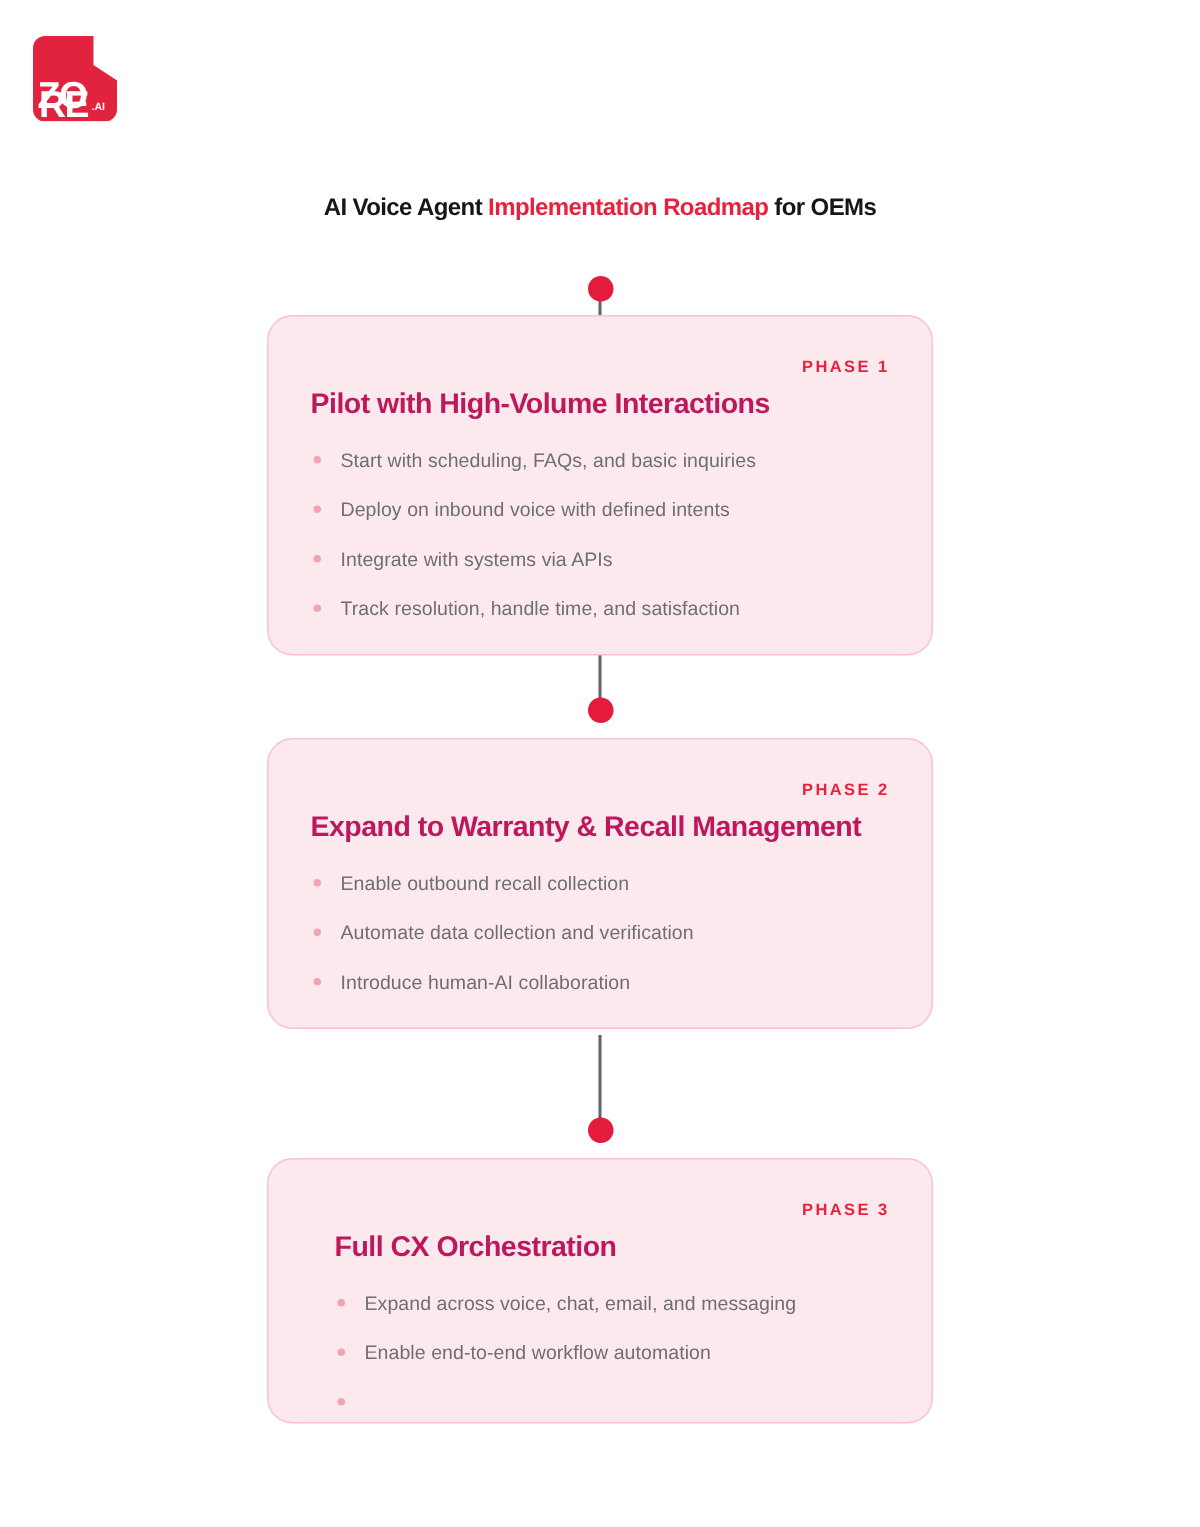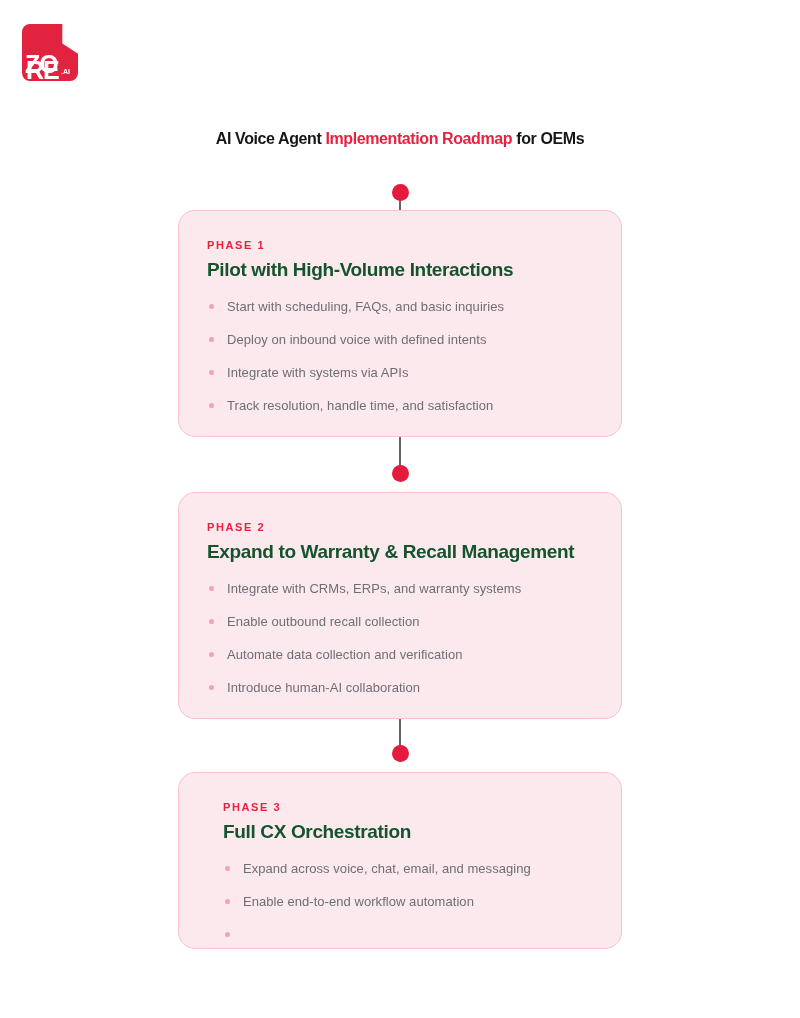--- a/index.html
+++ b/index.html
@@ -119,26 +119,27 @@
     border-radius: 17px;
     padding: 28px 28px 22px 28px;
   }
   .phase-label {
     font-size: 11px;
     font-weight: 700;
     letter-spacing: 1.6px;
     color: #E8213F;
     text-transform: uppercase;
     margin: 0 0 7px 0;
+    text-align: right;
   }
   .phase-heading {
     font-size: 19px;
     font-weight: 800;
     letter-spacing: -0.35px;
-    color: #14532d;
+    color: #be185d;
     margin: 0 0 16px 0;
     line-height: 24px;
   }
   .phase-points {
     list-style: none;
     margin: 0;
     padding: 0;
   }
   .phase-points li {
     position: relative;
@@ -194,21 +195,20 @@
       <li><span class="bullet-dot"></span><span>Deploy on inbound voice with defined intents</span></li>
       <li><span class="bullet-dot"></span><span>Integrate with systems via APIs</span></li>
       <li><span class="bullet-dot"></span><span>Track resolution, handle time, and satisfaction</span></li>
     </ul>
   </div>
 
   <div class="phase-card" style="top:492px;">
     <div class="phase-label">PHASE 2</div>
     <div class="phase-heading">Expand to Warranty &amp; Recall Management</div>
     <ul class="phase-points">
-      <li><span class="bullet-dot"></span><span>Integrate with CRMs, ERPs, and warranty systems</span></li>
       <li><span class="bullet-dot"></span><span>Enable outbound recall collection</span></li>
       <li><span class="bullet-dot"></span><span>Automate data collection and verification</span></li>
       <li><span class="bullet-dot"></span><span>Introduce human-AI collaboration</span></li>
     </ul>
   </div>
 
   <div class="phase-card" style="top:772px;padding-left:44px;">
     <div class="phase-label">PHASE 3</div>
     <div class="phase-heading">Full CX Orchestration</div>
     <ul class="phase-points">

